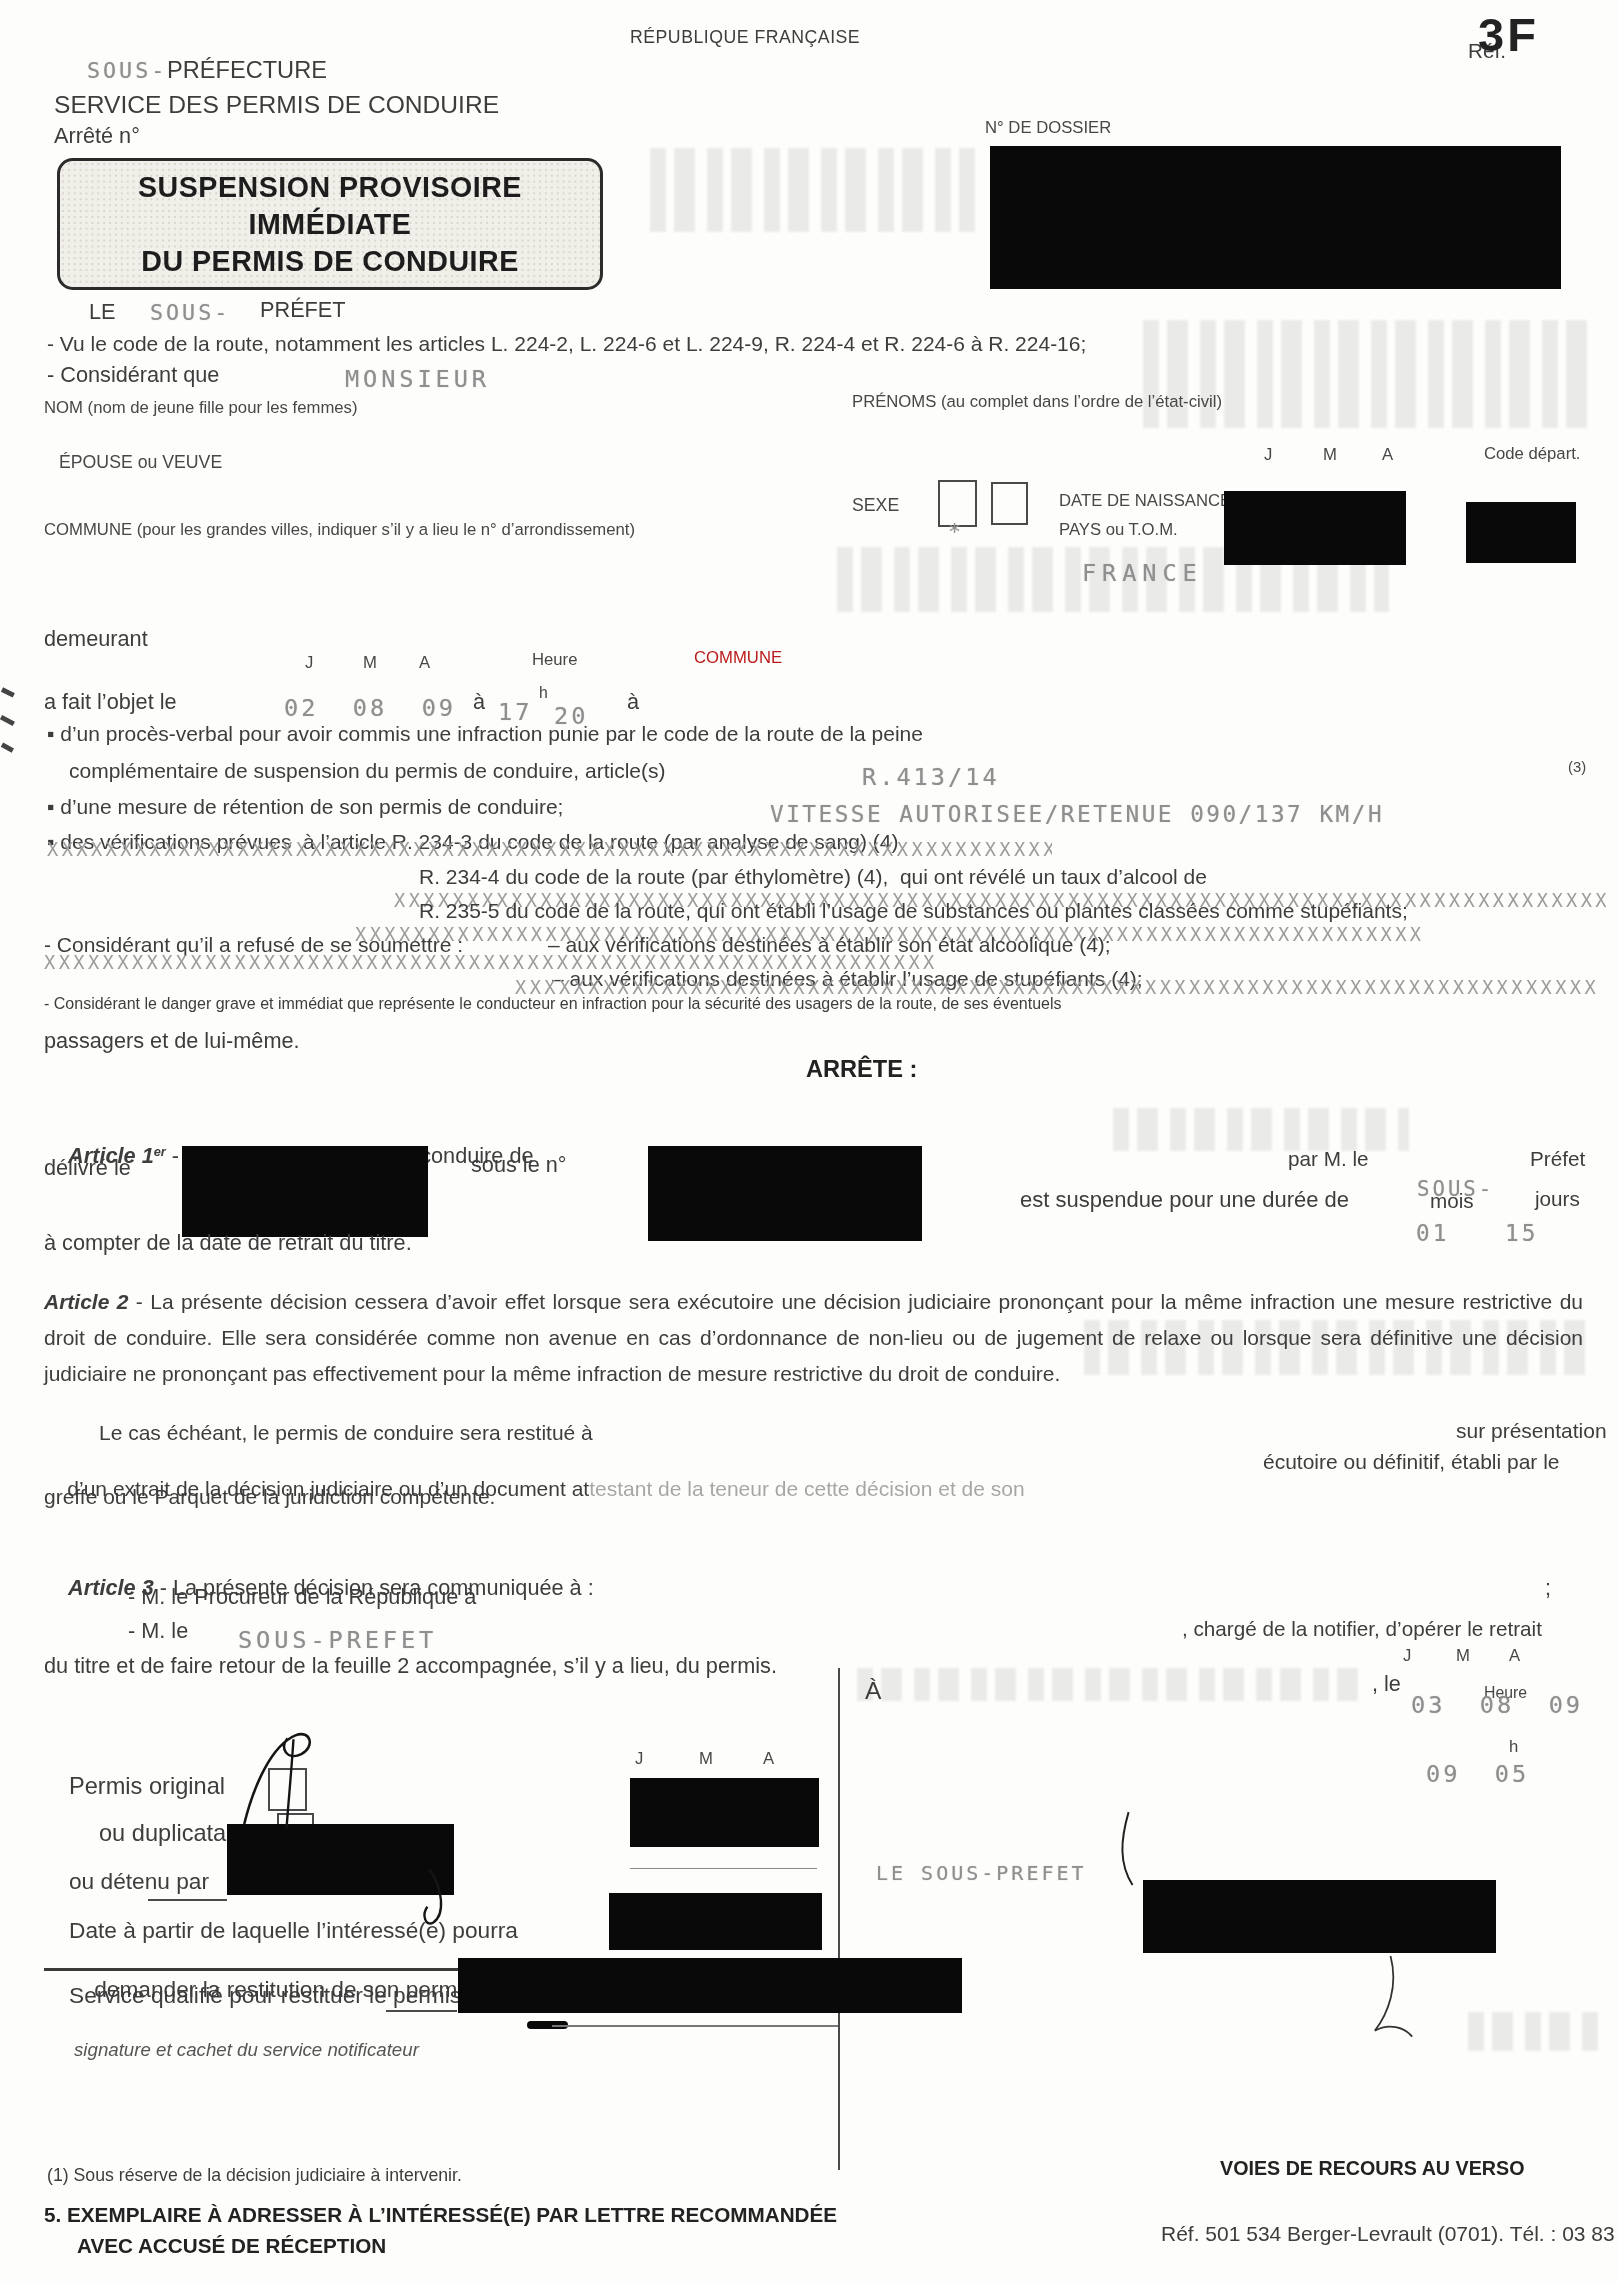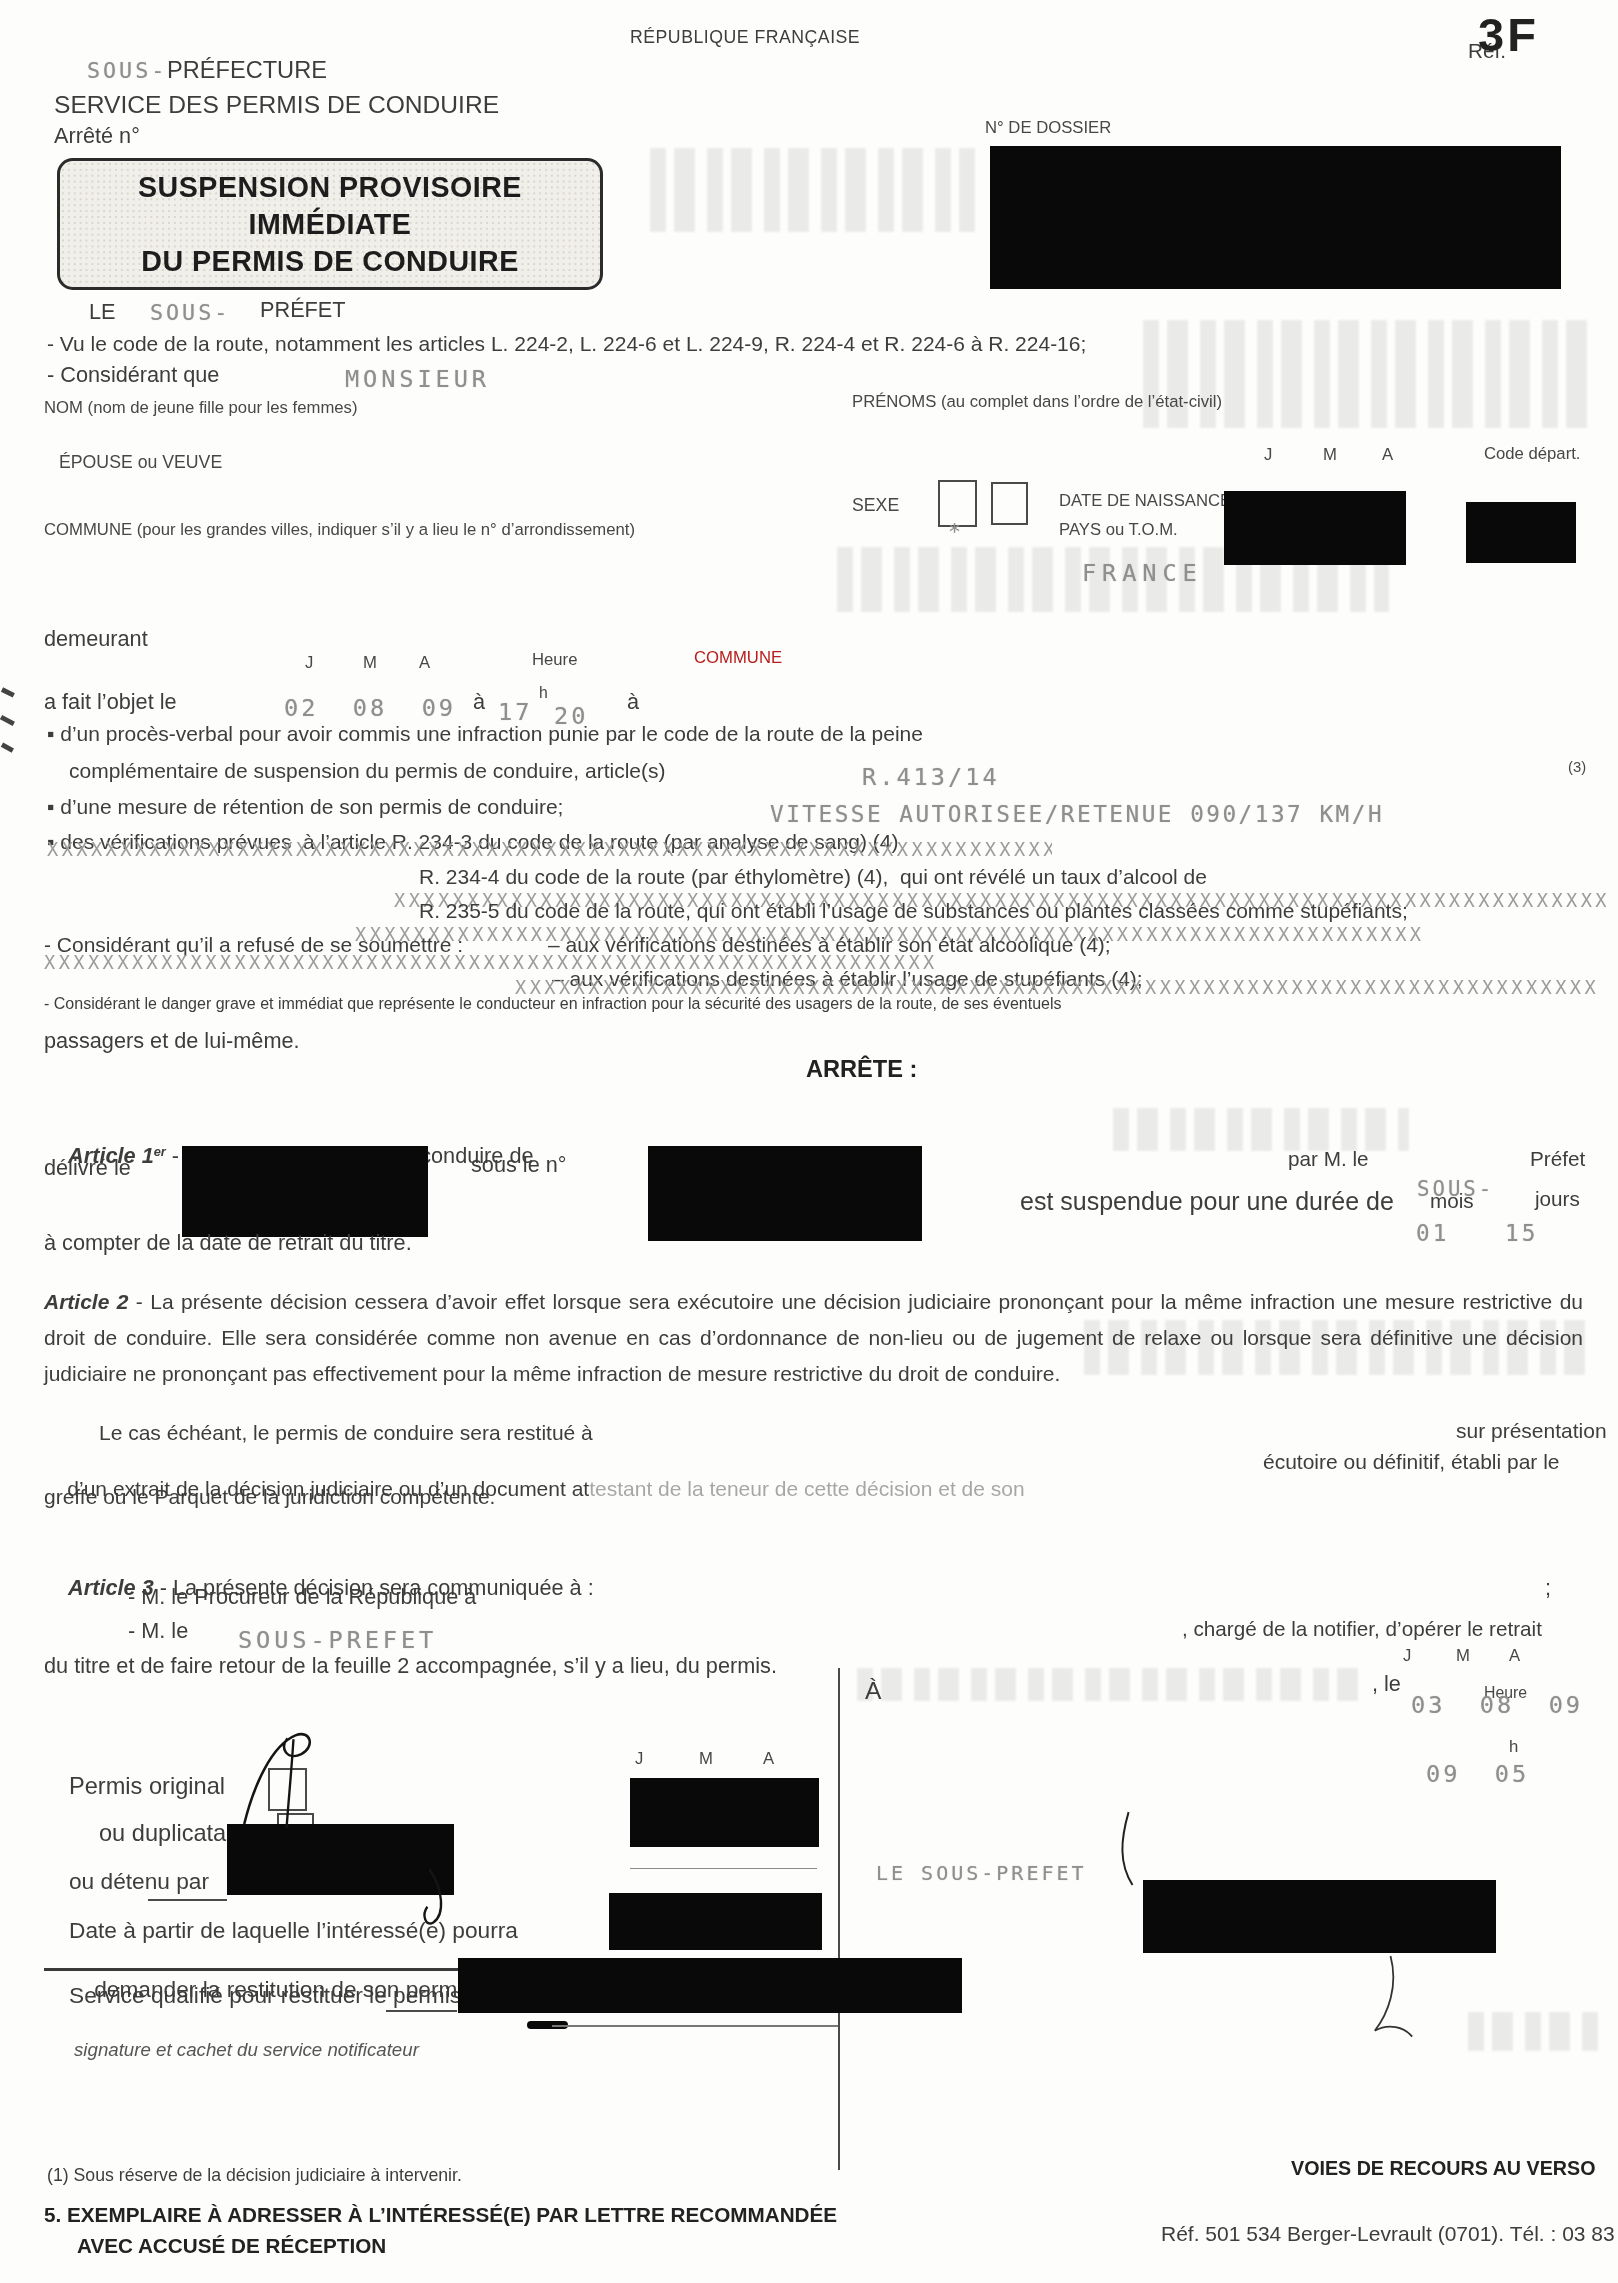--- a/index.html
+++ b/index.html
@@ -134,21 +134,21 @@
   <div class="t" style="left:44px;top:1119px;font-size:21.7px;">
     <b class="ital">Article 1</b><b class="ital sup">er</b><span> - La validité du permis de conduire de</span>
   </div>
   <div class="t" style="left:44px;top:1156px;font-size:21.7px;">délivré le</div>
   <div class="redact" style="left:182px;top:1146px;width:246px;height:91px;"></div>
   <div class="t" style="left:471px;top:1153px;font-size:21.7px;">sous le n°</div>
   <div class="redact" style="left:648px;top:1146px;width:274px;height:95px;"></div>
 
   <div class="t" style="left:1288px;top:1147px;font-size:20.7px;">par M. le</div>
   <div class="t" style="left:1530px;top:1147px;font-size:20.7px;">Préfet</div>
-  <div class="t" style="left:1020px;top:1187px;font-size:25px;">est suspendue pour une durée de</div>
+  <div class="t" style="left:1020px;top:1187px;font-size:22px;">est suspendue pour une durée de</div>
   <div class="t mono" style="left:1417px;top:1178px;font-size:20.7px;">SOUS-</div>
   <div class="t" style="left:1430px;top:1189px;font-size:20.7px;">mois</div>
   <div class="t" style="left:1535px;top:1187px;font-size:20.7px;">jours</div>
   <div class="t mono" style="left:1416px;top:1220px;font-size:22.7px;">01</div>
   <div class="t mono" style="left:1505px;top:1220px;font-size:22.7px;">15</div>
   <div class="t" style="left:44px;top:1231px;font-size:21.7px;">à compter de la date de retrait du titre.</div>
 
   <div class="t body a2block" style="left:44px;top:1284px;white-space:normal;">
     <b class="ital">Article 2</b><span> - La présente décision cessera d’avoir effet lorsque sera exécutoire une décision judiciaire prononçant pour la même infraction une mesure restrictive du droit de conduire. Elle sera considérée comme non avenue en cas d’ordonnance de non-lieu ou de jugement de relaxe ou lorsque sera définitive une décision judiciaire ne prononçant pas effectivement pour la même infraction de mesure restrictive du droit de conduire.</span>
   </div>
@@ -207,21 +207,21 @@
   <div class="vline" style="left:838px;top:1668px;height:502px;"></div>
 
   <div class="t" style="left:69px;top:1982px;font-size:22.7px;">Service qualifié pour restituer le permis</div>
   <div class="hline" style="left:386px;top:2010px;width:71px;"></div>
   <div class="redact" style="left:458px;top:1958px;width:504px;height:55px;"></div>
   <div class="redact" style="left:527px;top:2021px;width:41px;height:7.9px;border-radius:3.9px;"></div>
   <div class="hline" style="left:552px;top:2025px;width:286px;height:2px;background:#777;"></div>
   <div class="t ital" style="left:74px;top:2039px;font-size:18.7px;color:#555;">signature et cachet du service notificateur</div>
 
   <div class="t" style="left:47px;top:2165px;font-size:17.7px;">(1) Sous réserve de la décision judiciaire à intervenir.</div>
-  <div class="t bold" style="left:1291px;top:2157px;font-size:19.7px;">VOIES DE RECOURS AU VERSO</div>
+  <div class="t bold" style="left:1220px;top:2157px;font-size:19.7px;">VOIES DE RECOURS AU VERSO</div>
   <div class="t bold" style="left:44px;top:2203px;font-size:20.7px;">5. EXEMPLAIRE À ADRESSER À L’INTÉRESSÉ(E) PAR LETTRE RECOMMANDÉE</div>
   <div class="t bold" style="left:77px;top:2234px;font-size:20.7px;">AVEC ACCUSÉ DE RÉCEPTION</div>
   <div class="t" style="left:1161px;top:2222px;font-size:21px;">Réf. 501 534 Berger-Levrault (0701). Tél. : 03 83 38 83 83</div>
 
   <svg class="pen" width="1618" height="2283" viewBox="0 0 1643 2318">
     <path d="M248 1852 C258 1812 276 1772 300 1762 C316 1756 320 1774 306 1781 C292 1788 283 1775 292 1765" stroke="#151515" stroke-width="2.6" fill="none"></path>
     <path d="M298 1766 C296 1798 293 1828 291 1856" stroke="#151515" stroke-width="2.4" fill="none"></path>
     <path d="M436 1898 C450 1918 452 1944 440 1952 C432 1957 428 1944 434 1936" stroke="#151515" stroke-width="2.4" fill="none"></path>
     <path d="M1146 1840 C1138 1868 1136 1892 1150 1914" stroke="#222" stroke-width="2" fill="none"></path>
     <path d="M1412 1986 C1420 2016 1410 2044 1396 2062 M1396 2062 C1410 2054 1426 2058 1434 2068" stroke="#333" stroke-width="1.8" fill="none"></path>

